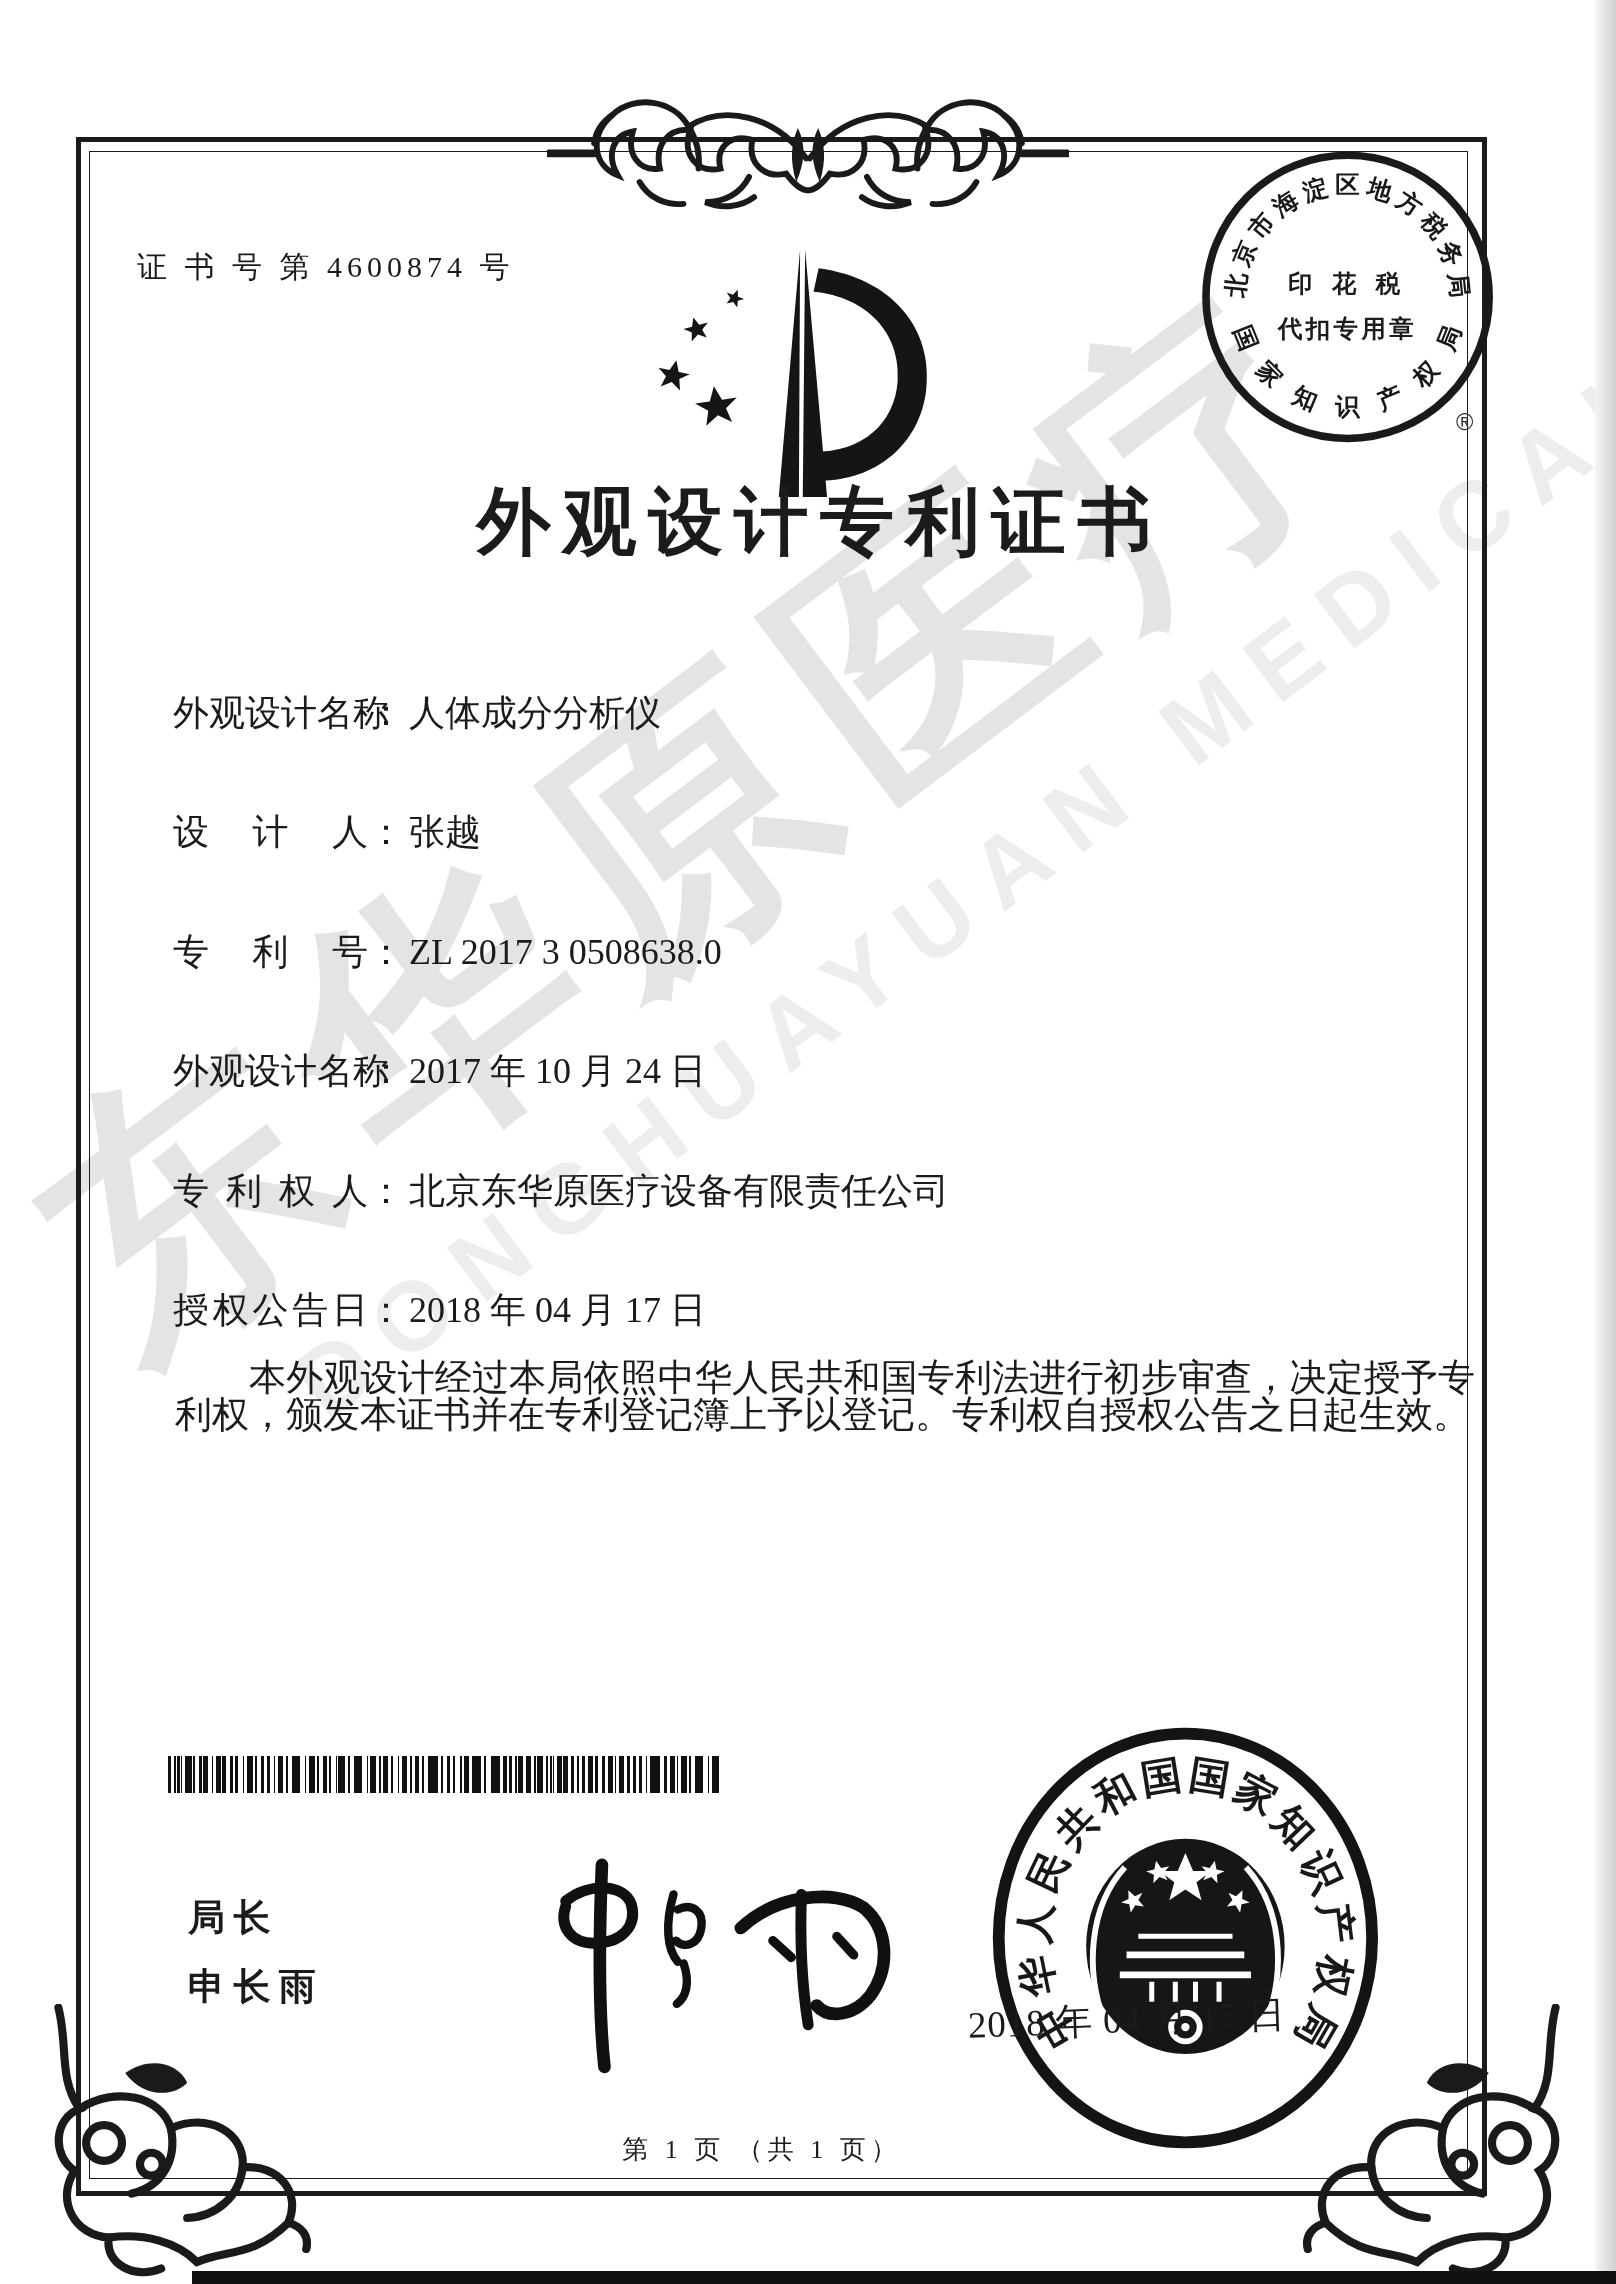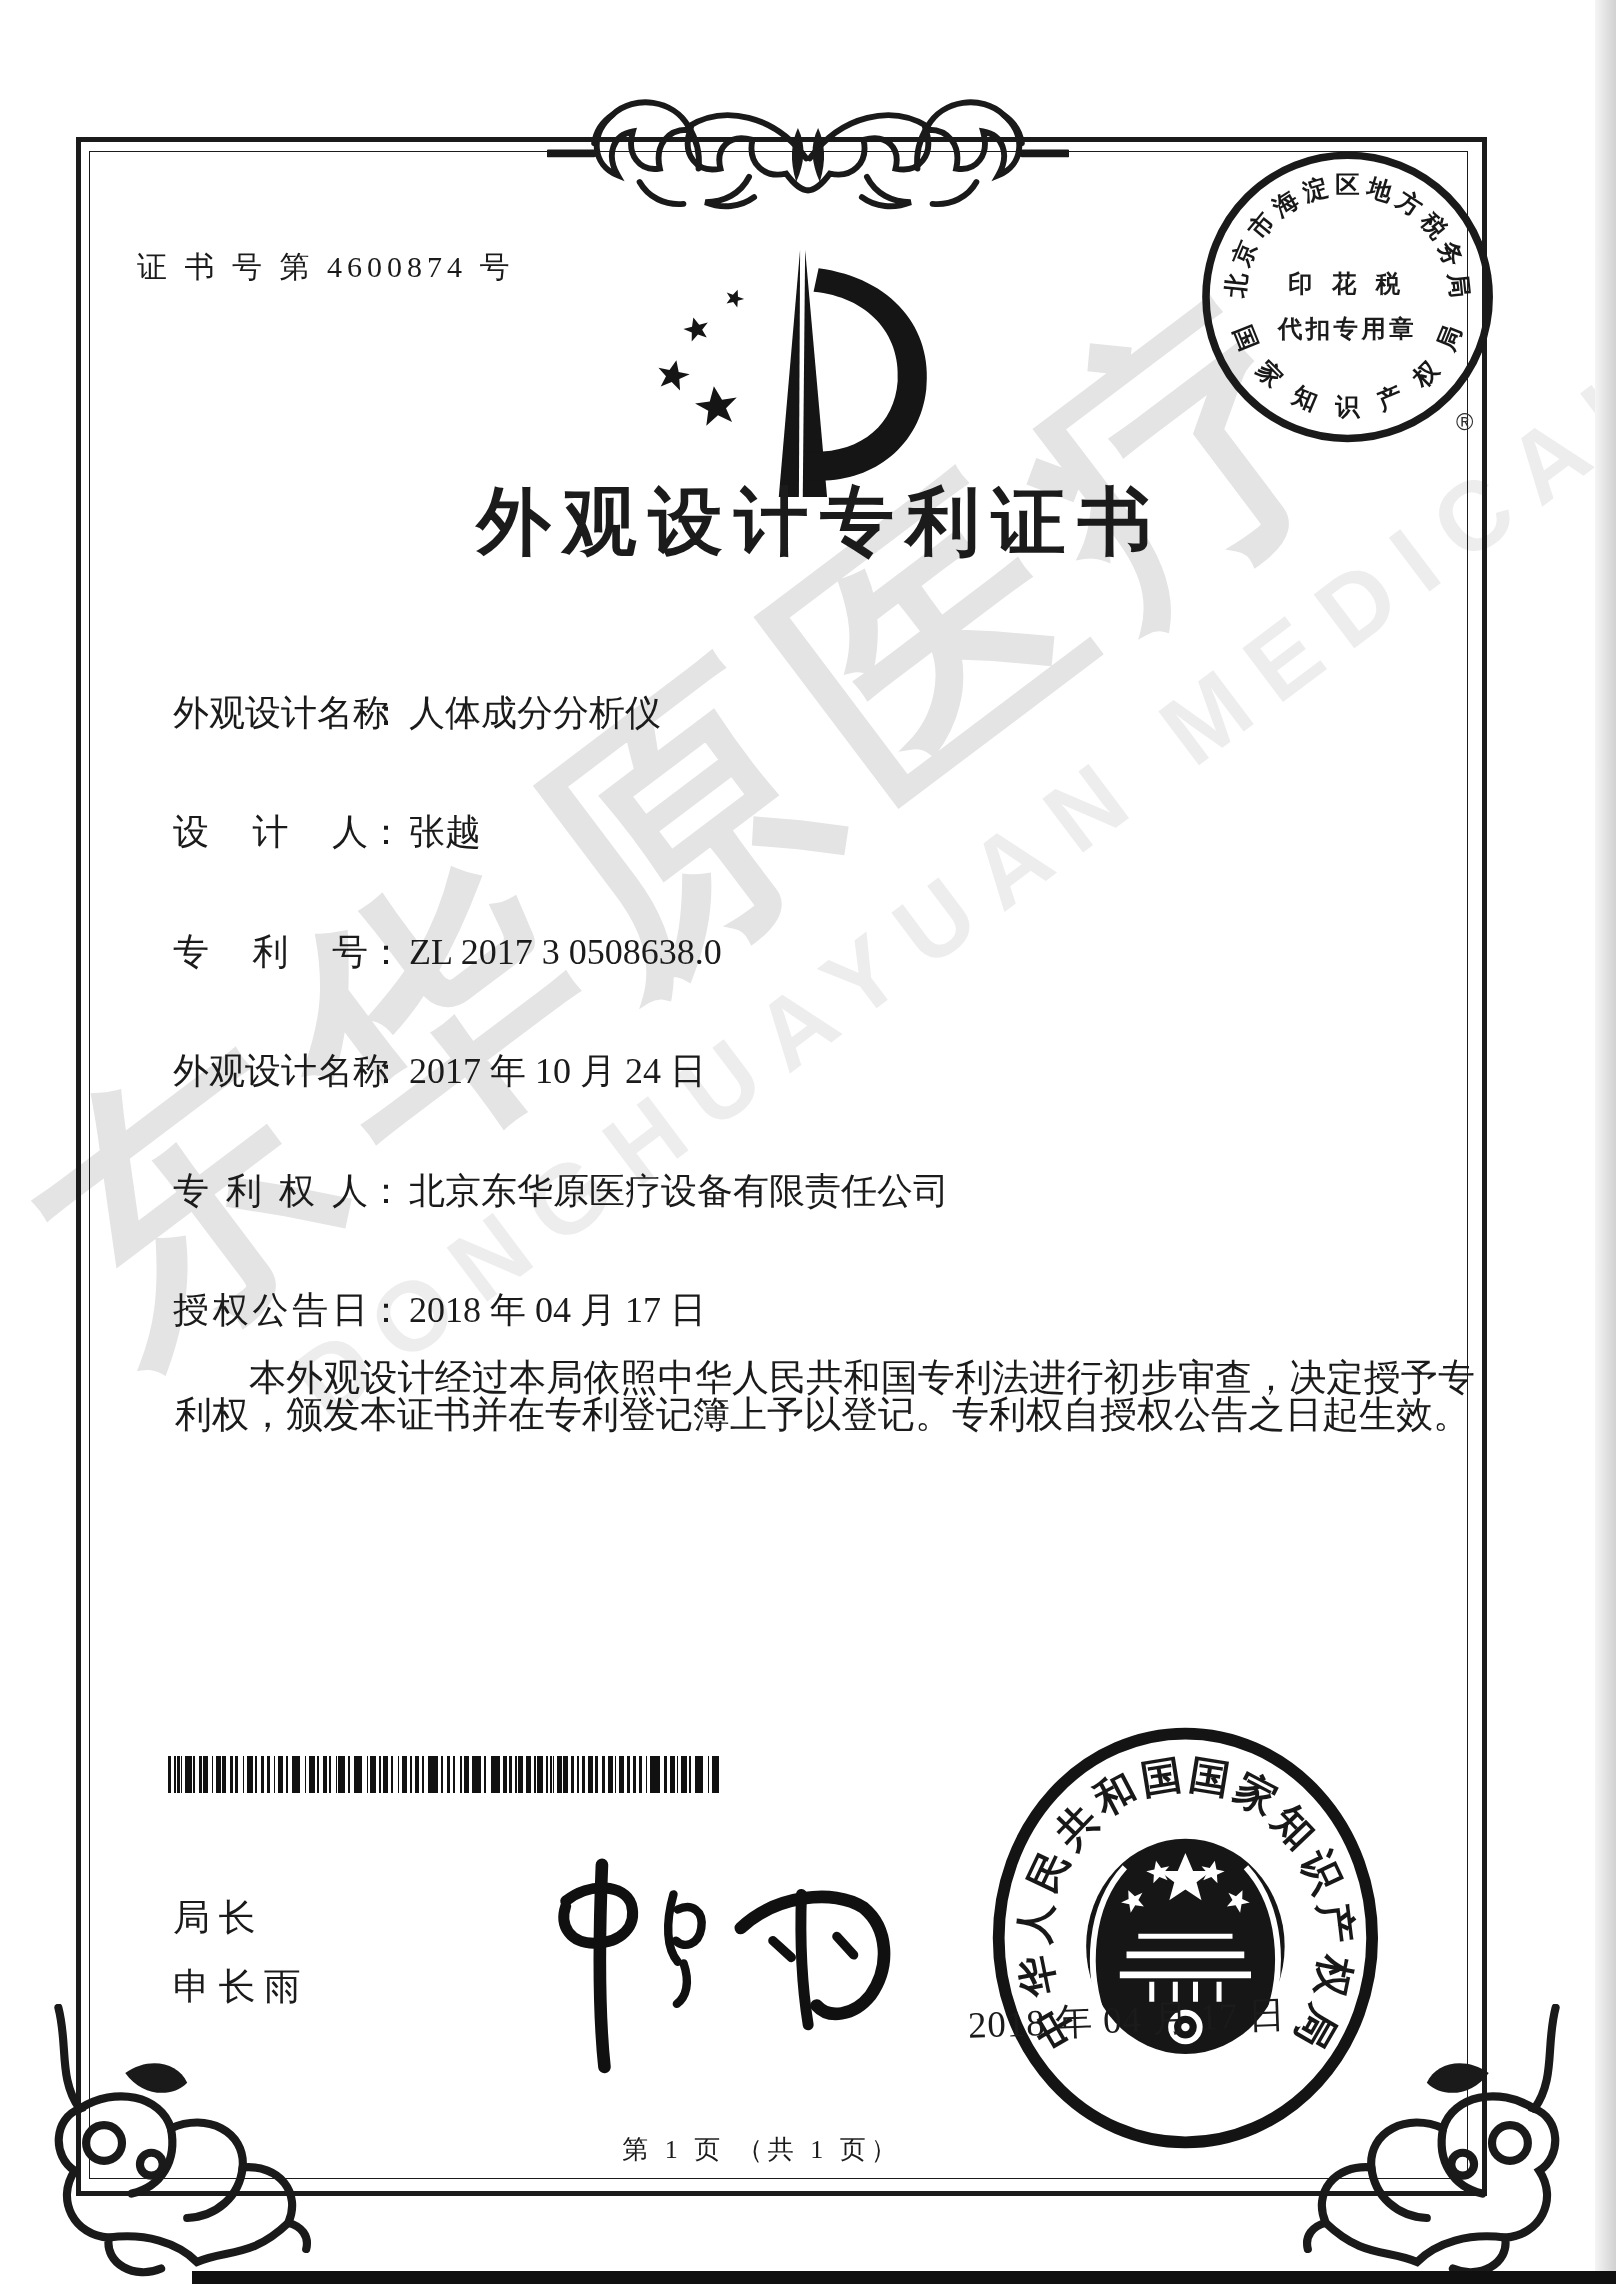--- a/index.html
+++ b/index.html
@@ -32,21 +32,21 @@
   .fvalue{margin-left:5px;}
   
   .bodytext{left:166px;top:1350px;width:1318px;z-index:3;}
   .bodytext p{margin:9px;font-size:37px;line-height:37px;text-align:justify;text-indent:2em;}
   
   .barcode{left:168px;top:1756px;width:551px;height:37px;z-index:3;
     background:
      repeating-linear-gradient(90deg,#111 0 3.4px,rgba(0,0,0,0) 3.4px 5.9px,#111 5.9px 7.6px,rgba(0,0,0,0) 7.6px 12.6px,#111 12.6px 14.3px,rgba(0,0,0,0) 14.3px 17px,#111 17px 22px,rgba(0,0,0,0) 22px 25px,#111 25px 27px,rgba(0,0,0,0) 27px 31px),
      repeating-linear-gradient(90deg,rgba(0,0,0,0) 0 9.3px,#111 9.3px 11.8px,rgba(0,0,0,0) 11.8px 22px,#111 22px 23.6px,rgba(0,0,0,0) 23.6px 35px,#111 35px 40px,rgba(0,0,0,0) 40px 45px);}
   
-  .sig-label{left:173px;font-size:37px;font-weight:normal;z-index:3;
+  .sig-label{left:188px;font-size:37px;font-weight:bold;z-index:3;
              font-family:"Liberation Sans","DejaVu Sans",sans-serif;letter-spacing:8.4px;}
   .signature{left:505px;top:1827px;width:438px;height:261px;z-index:3;}
   
   .stamp-svg{left:1179px;top:130px;width:354px;height:354px;z-index:4;}
   .stamp-center{z-index:5;font-family:Liberation Serif, serif;font-weight:600;
                 text-align:center;color:#1c1c1c;}
   .regmark{left:1456px;top:409px;font-size:23.6px;color:#2e2e2e;z-index:5;
            font-family:"Liberation Sans",sans-serif;}
   .seal-svg{left:960px;top:1726px;width:471px;height:471px;z-index:4;}
   .seal-date{left:968px;top:1994px;width:387px;font-size:37px;letter-spacing:0.8px;z-index:5;

